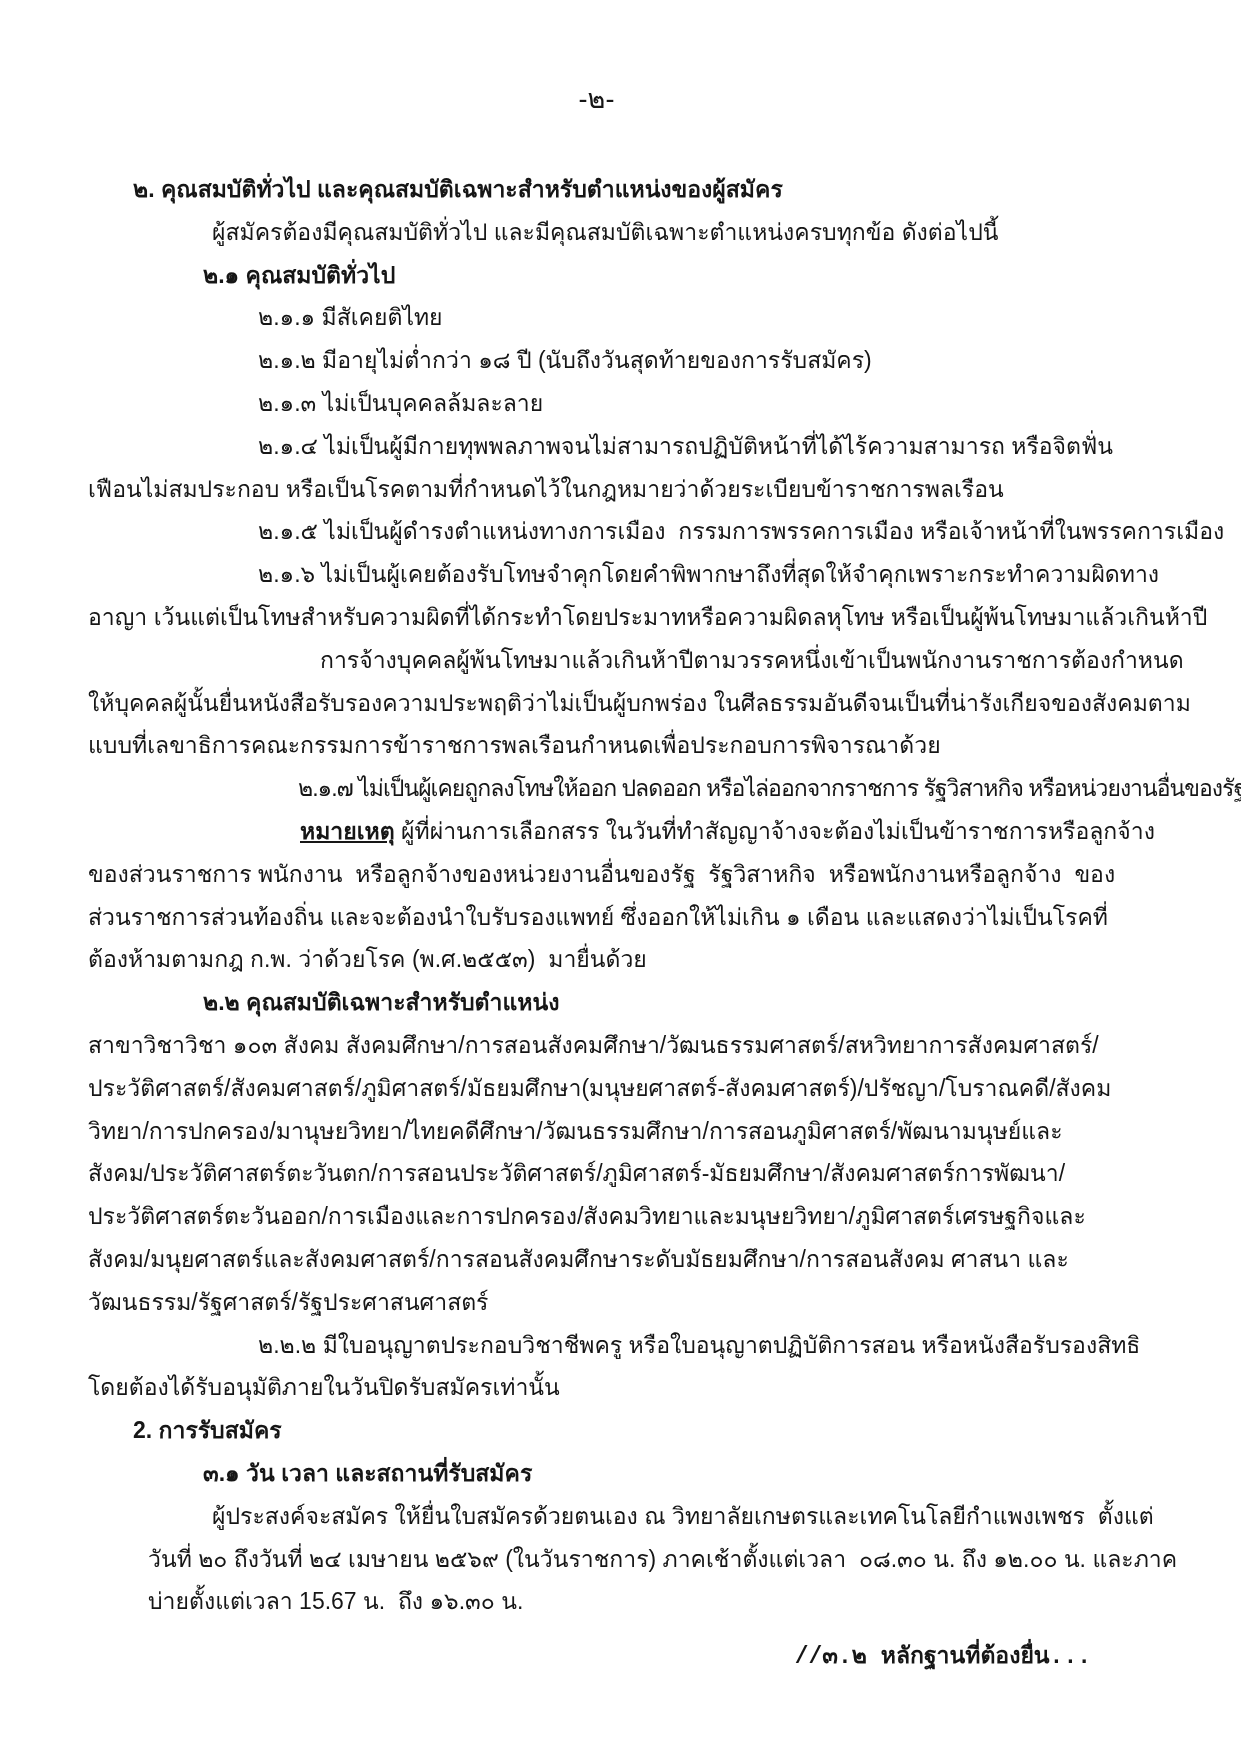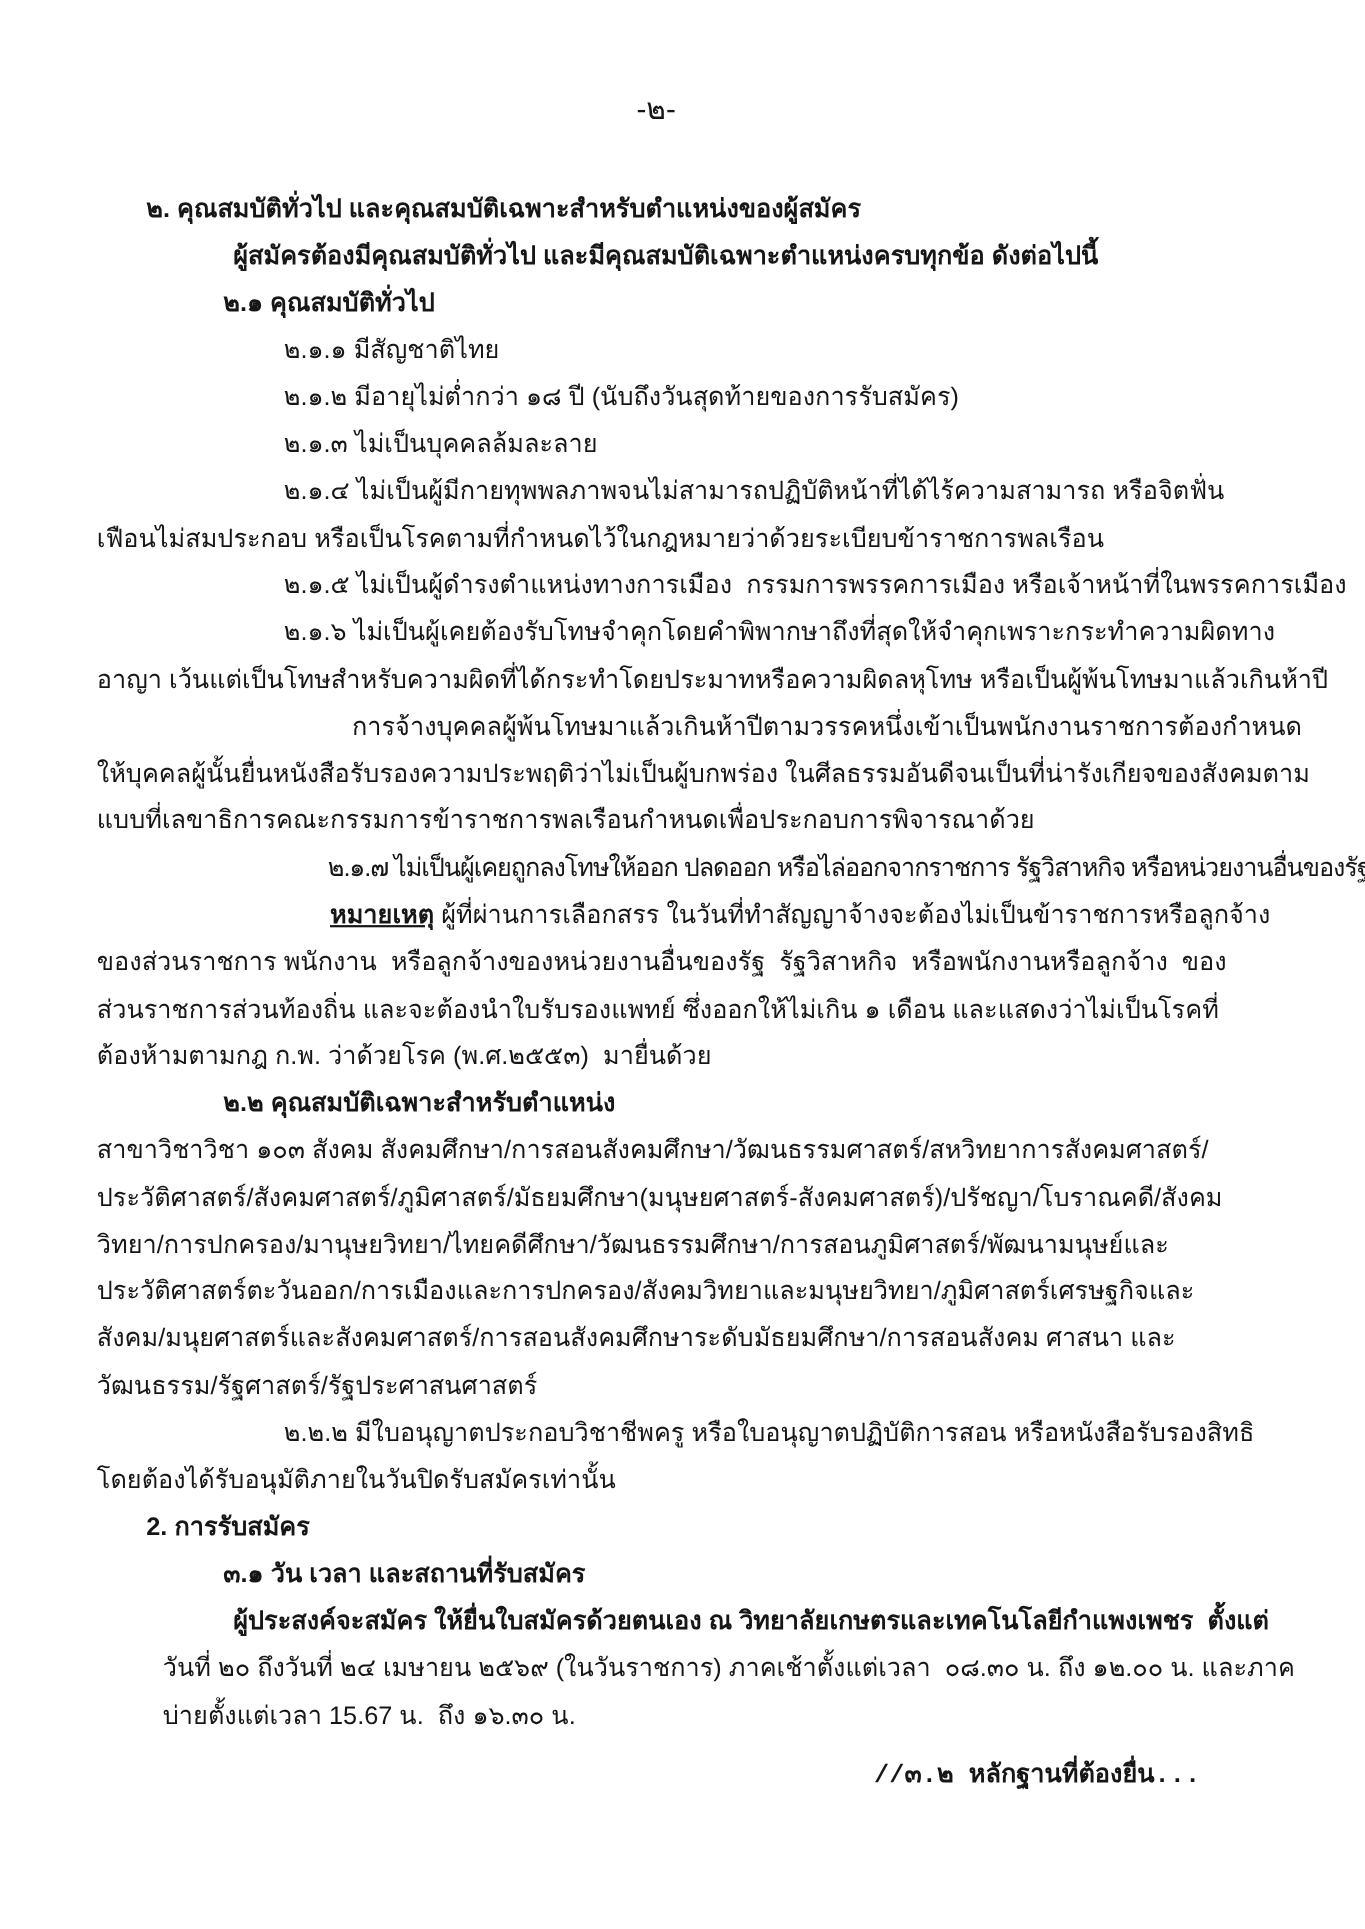--- a/index.html
+++ b/index.html
@@ -33,59 +33,60 @@
     font-size:23px;
     white-space:pre;
     overflow:visible;
   }
   .b{font-weight:bold;}
   
   .i-h1  {padding-left:45px;}
   .i-sub {padding-left:115px;}
   .i-item{padding-left:170px;}
   .i-item7{padding-left:210px;}
-  .i-para{padding-left:124px;font-weight:bold;}
+  .i-para{padding-left:124px;}
   .i-note{padding-left:212px;}
   .i-deep{padding-left:232px;}
   .i-body{padding-left:0;}
   .i-body2{padding-left:60px;}
   .r{text-align:right;padding-right:14px;font-family:Liberation Mono, monospace;}
   .cond{letter-spacing:-1px;}
   .note-prefix{font-weight:bold;text-decoration:underline;}
   .footer-gap{margin-top:13px;}
 </style>
 </head>
 <body>
 
 <div class="page">
   <div class="page-number">-๒-</div>
   <div class="content" id="doc-lines">
       <div class="line i-h1 b">๒. คุณสมบัติทั่วไป และคุณสมบัติเฉพาะสำหรับตำแหน่งของผู้สมัคร</div>
       <div class="line i-para">ผู้สมัครต้องมีคุณสมบัติทั่วไป และมีคุณสมบัติเฉพาะตำแหน่งครบทุกข้อ ดังต่อไปนี้</div>
       <div class="line i-sub b">๒.๑ คุณสมบัติทั่วไป</div>
-      <div class="line i-item">๒.๑.๑ มีสัญชาติไทย</div>
+      <div class="line i-item">๒.๑.๑ มีสัเคยติไทย</div>
       <div class="line i-item">๒.๑.๒ มีอายุไม่ต่ำกว่า ๑๘ ปี (นับถึงวันสุดท้ายของการรับสมัคร)</div>
       <div class="line i-item">๒.๑.๓ ไม่เป็นบุคคลล้มละลาย</div>
       <div class="line i-item">๒.๑.๔ ไม่เป็นผู้มีกายทุพพลภาพจนไม่สามารถปฏิบัติหน้าที่ได้ไร้ความสามารถ หรือจิตฟั่น</div>
       <div class="line i-body">เฟือนไม่สมประกอบ หรือเป็นโรคตามที่กำหนดไว้ในกฎหมายว่าด้วยระเบียบข้าราชการพลเรือน</div>
       <div class="line i-item">๒.๑.๕ ไม่เป็นผู้ดำรงตำแหน่งทางการเมือง  กรรมการพรรคการเมือง หรือเจ้าหน้าที่ในพรรคการเมือง</div>
       <div class="line i-item">๒.๑.๖ ไม่เป็นผู้เคยต้องรับโทษจำคุกโดยคำพิพากษาถึงที่สุดให้จำคุกเพราะกระทำความผิดทาง</div>
       <div class="line i-body">อาญา เว้นแต่เป็นโทษสำหรับความผิดที่ได้กระทำโดยประมาทหรือความผิดลหุโทษ หรือเป็นผู้พ้นโทษมาแล้วเกินห้าปี</div>
       <div class="line i-deep">การจ้างบุคคลผู้พ้นโทษมาแล้วเกินห้าปีตามวรรคหนึ่งเข้าเป็นพนักงานราชการต้องกำหนด</div>
       <div class="line i-body">ให้บุคคลผู้นั้นยื่นหนังสือรับรองความประพฤติว่าไม่เป็นผู้บกพร่อง ในศีลธรรมอันดีจนเป็นที่น่ารังเกียจของสังคมตาม</div>
       <div class="line i-body">แบบที่เลขาธิการคณะกรรมการข้าราชการพลเรือนกำหนดเพื่อประกอบการพิจารณาด้วย</div>
       <div class="line i-item7 cond">๒.๑.๗ ไม่เป็นผู้เคยถูกลงโทษให้ออก ปลดออก หรือไล่ออกจากราชการ รัฐวิสาหกิจ หรือหน่วยงานอื่นของรัฐ</div>
       <div class="line i-note"><span class="note-prefix">หมายเหตุ</span> ผู้ที่ผ่านการเลือกสรร ในวันที่ทำสัญญาจ้างจะต้องไม่เป็นข้าราชการหรือลูกจ้าง</div>
       <div class="line i-body">ของส่วนราชการ พนักงาน  หรือลูกจ้างของหน่วยงานอื่นของรัฐ  รัฐวิสาหกิจ  หรือพนักงานหรือลูกจ้าง  ของ</div>
       <div class="line i-body">ส่วนราชการส่วนท้องถิ่น และจะต้องนำใบรับรองแพทย์ ซึ่งออกให้ไม่เกิน ๑ เดือน และแสดงว่าไม่เป็นโรคที่</div>
       <div class="line i-body">ต้องห้ามตามกฎ ก.พ. ว่าด้วยโรค (พ.ศ.๒๕๕๓)  มายื่นด้วย</div>
       <div class="line i-sub b">๒.๒ คุณสมบัติเฉพาะสำหรับตำแหน่ง</div>
       <div class="line i-body">สาขาวิชาวิชา ๑๐๓ สังคม สังคมศึกษา/การสอนสังคมศึกษา/วัฒนธรรมศาสตร์/สหวิทยาการสังคมศาสตร์/</div>
       <div class="line i-body">ประวัติศาสตร์/สังคมศาสตร์/ภูมิศาสตร์/มัธยมศึกษา(มนุษยศาสตร์-สังคมศาสตร์)/ปรัชญา/โบราณคดี/สังคม</div>
       <div class="line i-body">วิทยา/การปกครอง/มานุษยวิทยา/ไทยคดีศึกษา/วัฒนธรรมศึกษา/การสอนภูมิศาสตร์/พัฒนามนุษย์และ</div>
+      <div class="line i-body">สังคม/ประวัติศาสตร์ตะวันตก/การสอนประวัติศาสตร์/ภูมิศาสตร์-มัธยมศึกษา/สังคมศาสตร์การพัฒนา/</div>
       <div class="line i-body">ประวัติศาสตร์ตะวันออก/การเมืองและการปกครอง/สังคมวิทยาและมนุษยวิทยา/ภูมิศาสตร์เศรษฐกิจและ</div>
       <div class="line i-body">สังคม/มนุยศาสตร์และสังคมศาสตร์/การสอนสังคมศึกษาระดับมัธยมศึกษา/การสอนสังคม ศาสนา และ</div>
       <div class="line i-body">วัฒนธรรม/รัฐศาสตร์/รัฐประศาสนศาสตร์</div>
       <div class="line i-item">๒.๒.๒ มีใบอนุญาตประกอบวิชาชีพครู หรือใบอนุญาตปฏิบัติการสอน หรือหนังสือรับรองสิทธิ</div>
       <div class="line i-body">โดยต้องได้รับอนุมัติภายในวันปิดรับสมัครเท่านั้น</div>
       <div class="line i-h1 b">2. การรับสมัคร</div>
       <div class="line i-sub b">๓.๑ วัน เวลา และสถานที่รับสมัคร</div>
       <div class="line i-para">ผู้ประสงค์จะสมัคร ให้ยื่นใบสมัครด้วยตนเอง ณ วิทยาลัยเกษตรและเทคโนโลยีกำแพงเพชร  ตั้งแต่</div>
       <div class="line i-body2">วันที่ ๒๐ ถึงวันที่ ๒๔ เมษายน ๒๕๖๙ (ในวันราชการ) ภาคเช้าตั้งแต่เวลา  ๐๘.๓๐ น. ถึง ๑๒.๐๐ น. และภาค</div>
       <div class="line i-body2">บ่ายตั้งแต่เวลา 15.67 น.  ถึง ๑๖.๓๐ น.</div>

